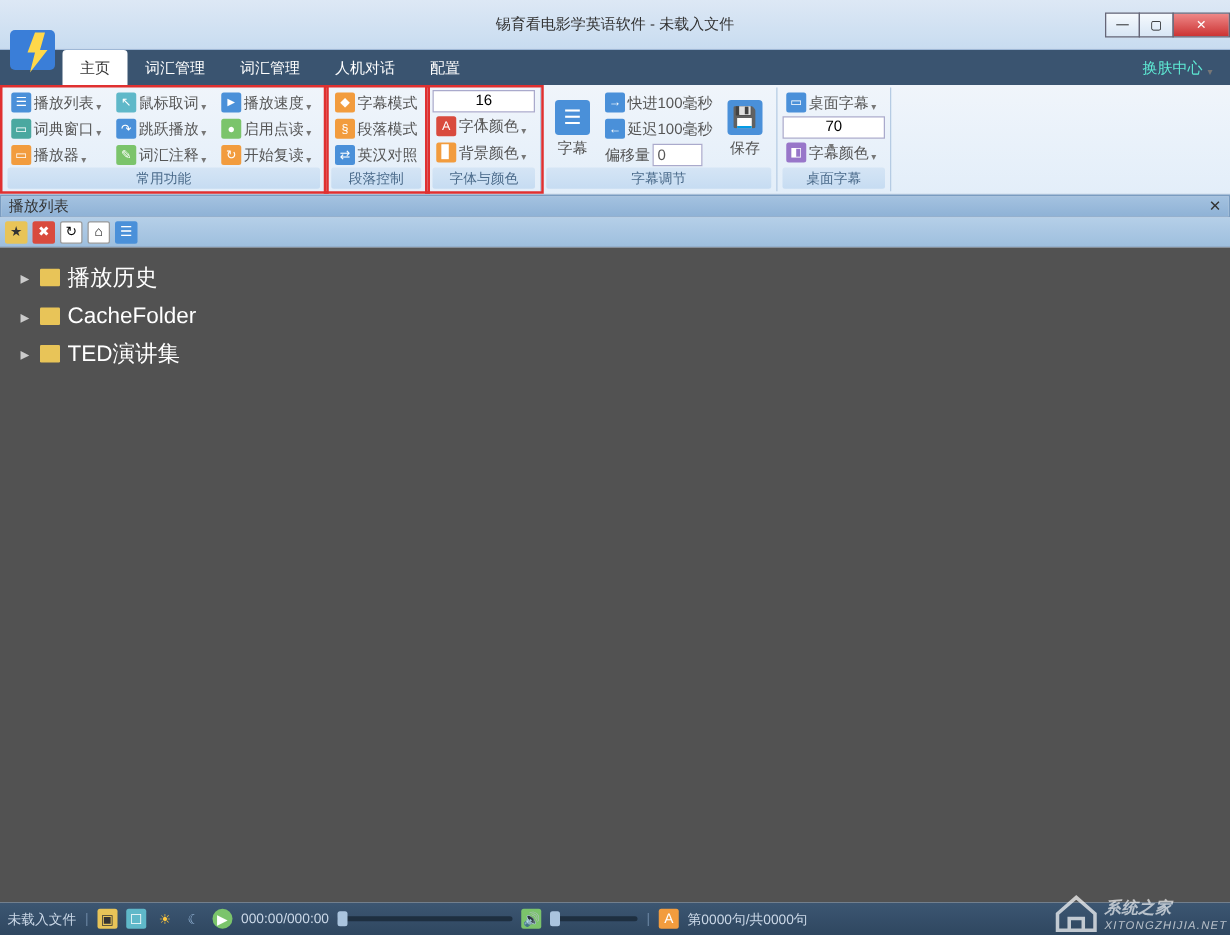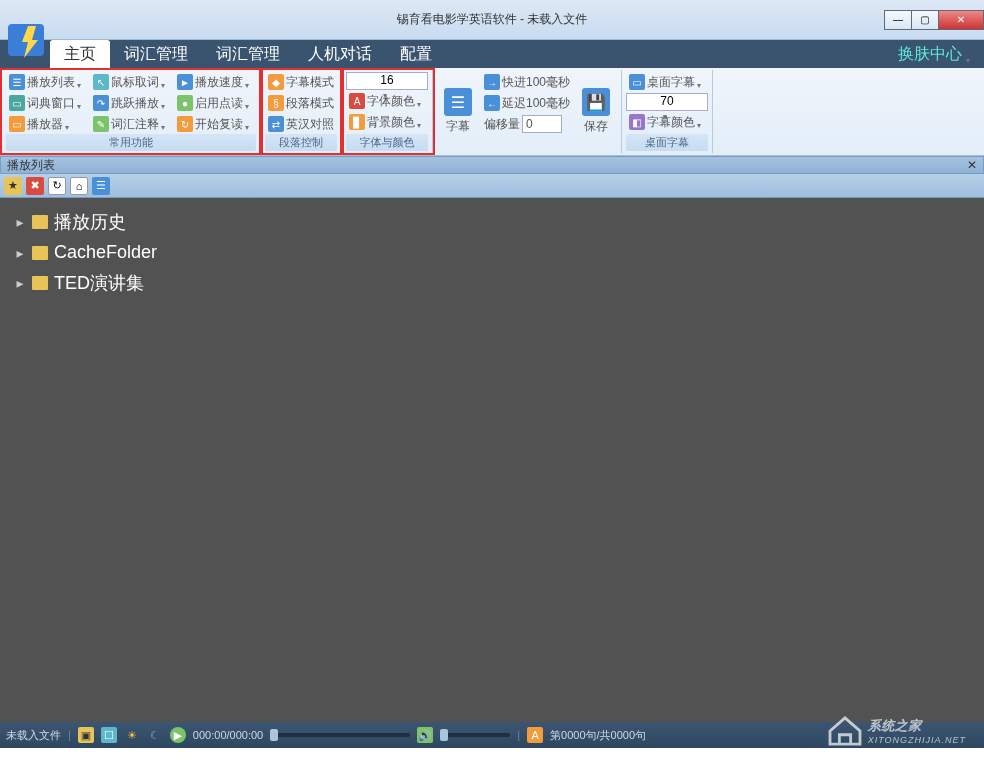--- a/index.html
+++ b/index.html
@@ -6,21 +6,21 @@
 body { font-family: "Microsoft YaHei", SimSun, sans-serif; font-size: 12px; background: #fff; width: 984px; height: 760px; overflow: hidden; }
 
 
 .titlebar { height: 40px; background: linear-gradient(#dde8f5, #c8dcf0); display: flex; align-items: center; border-bottom: 1px solid #9fb8d6; position: relative; }
 .titlebar .title-text { position: absolute; left: 50%; transform: translateX(-50%); color: #333; font-size: 12px; }
 .winctrls { display: flex; margin-left: auto; height: 20px; }
 .winbtn { width: 28px; height: 20px; border: 1px solid #667; background: linear-gradient(#f5f9fd,#d8e6f5); display: flex; align-items: center; justify-content: center; font-size: 10px; margin-left: -1px; }
 .winbtn.close { background: linear-gradient(#e88,#c33); color: #fff; width: 46px; }
 
 
-.menubar { height: 28px; background: #3a5470; display: flex; align-items: stretch; color: #fff; font-size: 16px; padding-left: 50px; position: relative; }
+.menubar { height: 28px; background: #3a5470; display: flex; align-items: stretch; color: #fff; font-size: 12px; padding-left: 50px; position: relative; }
 .app-logo { position: absolute; left: 6px; top: -20px; width: 40px; height: 40px; }
 .tab { padding: 0 14px; display: flex; align-items: center; cursor: pointer; }
 .tab.active { background: #fff; color: #333; border-top-left-radius: 3px; border-top-right-radius: 3px; }
 .skin-center { margin-left: auto; color: #5eead4; padding: 0 10px; display: flex; align-items: center; gap: 4px; }
 
 
 .ribbon { height: 88px; background: linear-gradient(#f0f5fb,#e3eef9); border-bottom: 1px solid #a8bfd8; display: flex; padding: 2px; }
 .group { display: flex; flex-direction: column; padding: 2px 4px; border-right: 1px solid #b5cbe3; }
 .group-body { display: flex; gap: 2px; flex: 1; }
 .group-label { text-align: center; font-size: 11px; color: #4a6a8a; background: linear-gradient(#d5e5f5,#c6dcf2); padding: 1px 0; border-radius: 2px; }
@@ -47,21 +47,21 @@
 .tree-area { background: #525252; height: 524px; padding: 8px 14px; color: #fff; font-size: 18px; }
 .tree-item { display: flex; align-items: center; gap: 6px; padding: 4px 0; }
 .tree-item .exp { color: #ccc; font-size: 14px; width: 12px; text-align: center; }
 .folder-ic { width: 16px; height: 14px; background: #e8c458; border-radius: 1px; }
 
 
 .statusbar { height: 26px; background: linear-gradient(#3c5672,#2f4760); display: flex; align-items: center; color: #ccd9e8; font-size: 11px; padding: 0 6px; gap: 7px; position: relative; }
 .sbic { width: 16px; height: 16px; display: inline-flex; align-items: center; justify-content: center; border-radius: 2px; }
 .slider { width: 140px; height: 4px; background: #1e2f40; border-radius: 2px; position: relative; }
 .slider .thumb { position: absolute; width: 8px; height: 12px; background: #aac4de; border-radius: 2px; top: -4px; left: 0; }
-.watermark { position: absolute; right: 18px; bottom: 2px; color: rgba(255,255,255,.65); font-size: 13px; font-style: italic; letter-spacing: .5px; display: flex; align-items: center; gap: 4px; }
+.watermark { position: absolute; right: 2px; bottom: 2px; color: rgba(255,255,255,.65); font-size: 13px; font-style: italic; letter-spacing: .5px; display: flex; align-items: center; gap: 4px; }
 .watermark .house { width: 38px; height: 30px; }
 
 
 .bg-blue{background:#4a90d9;color:#fff}.bg-orange{background:#f29c3e;color:#fff}.bg-green{background:#7bc46b;color:#fff}.bg-red{background:#d94b3e;color:#fff}.bg-purple{background:#9876c9;color:#fff}.bg-cyan{background:#5fb8c9;color:#fff}.bg-yellow{background:#e8c458;color:#333}.bg-teal{background:#4aa8a0;color:#fff}
 </style>
 </head>
 <body>
 
 <div class="titlebar">
   <span class="title-text">锡育看电影学英语软件 - 未载入文件</span>
@@ -219,20 +219,21 @@
           <span class="numbox">
               <span>0</span>
             </span>
         </div>
       </div>
       <div class="bigbtn">
         <span class="bigic bg-blue">💾</span>
         <span>保存</span>
       </div>
     </div>
+    <div class="group-label">字幕调节</div>
   </div>
 
   <div class="group">
     <div class="group-body">
       <div class="col">
         <div class="rbtn">
             <span class="ic bg-blue">▭</span>
             <span>桌面字幕</span>
             <span class="dd"></span>
           </div>

